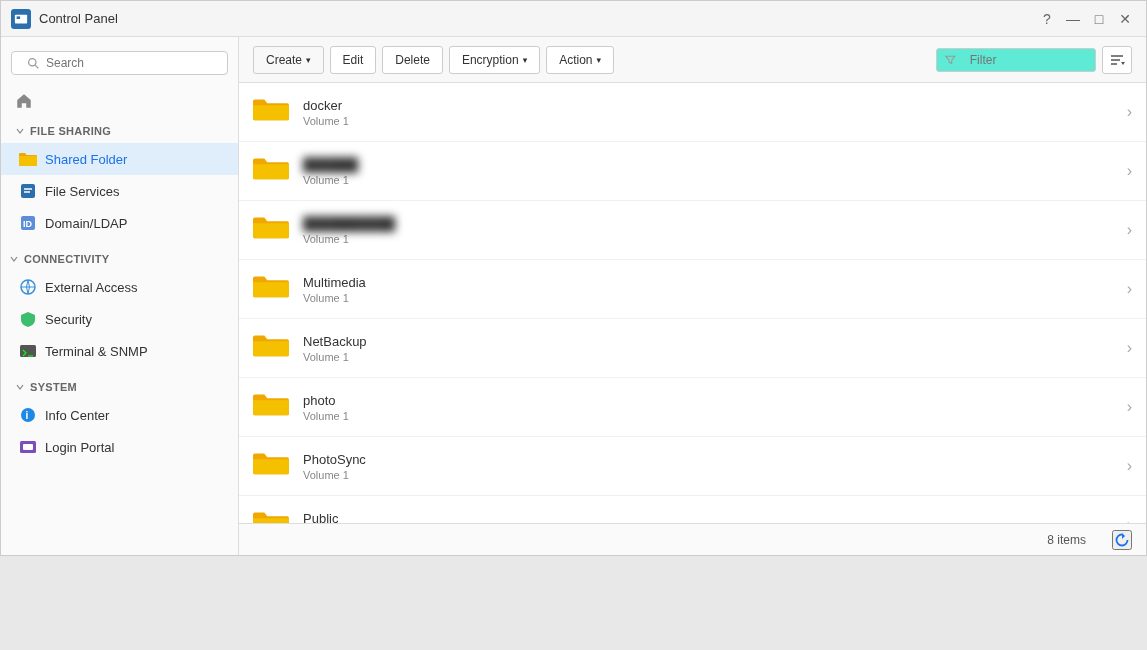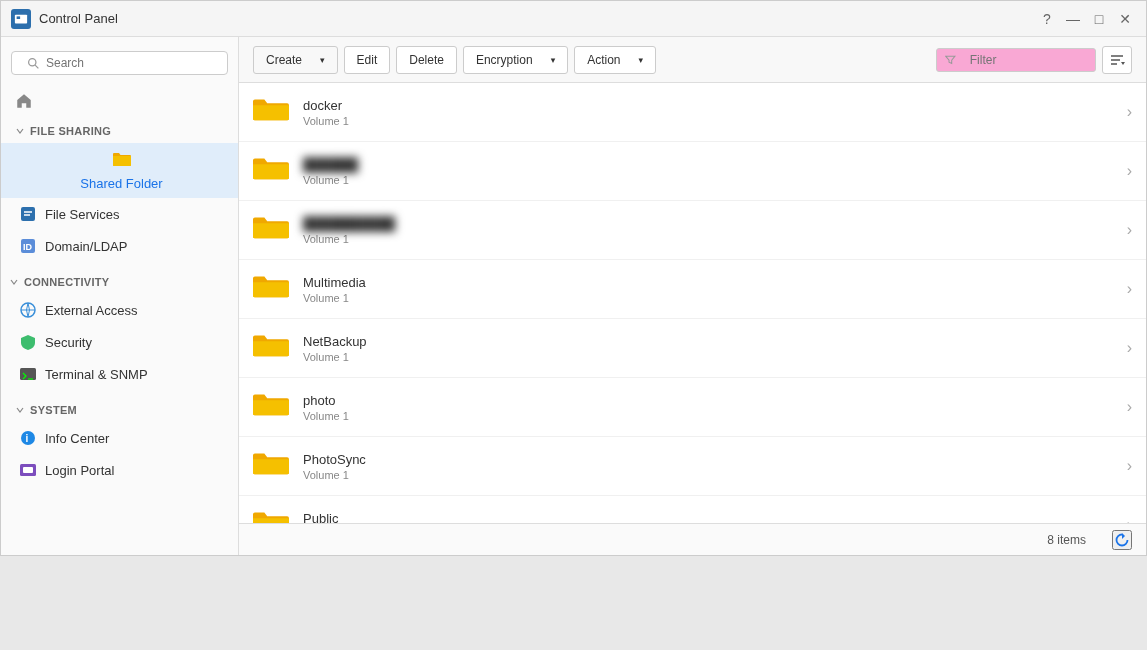--- a/index.html
+++ b/index.html
@@ -22,33 +22,33 @@
     .sidebar { width: 238px; background: #fafafa; border-right: 1px solid #ddd; overflow-y: auto; padding: 8px 0; flex-shrink: 0; }
     .sidebar-search { padding: 6px 10px 10px; }
     .search-box { display: flex; align-items: center; background: white; border: 1px solid #ccc; border-radius: 4px; padding: 4px 15px; gap: 6px; }
     .search-box svg { width: 13px; height: 13px; fill: #999; flex-shrink: 0; }
     .search-input { border: none; outline: none; font-size: 12px; color: #666; width: 100%; background: transparent; }
 
     .sidebar-section-header { display: flex; align-items: center; gap: 5px; padding: 6px 14px; color: #666; font-size: 11px; font-weight: 600; text-transform: uppercase; letter-spacing: 0.3px; cursor: pointer; }
     .sidebar-section-header svg { width: 10px; height: 10px; fill: #888; }
 
     .sidebar-item { display: flex; align-items: center; gap: 8px; padding: 7px 14px 7px 18px; cursor: pointer; color: #333; font-size: 13px; border-radius: 0; }
-    .sidebar-item.active { background: #e0edfa; color: #1a73e8; flex-direction: column; }
+    .sidebar-item.active { background: #e0edfa; color: #1a73e8; }
     .sidebar-item .item-icon { width: 18px; height: 18px; display: flex; align-items: center; justify-content: center; flex-shrink: 0; }
     .sidebar-item .item-label { font-size: 13px; }
 
     
     .right-panel { flex: 1; display: flex; flex-direction: column; overflow: hidden; background: white; }
 
     
     .toolbar { height: 46px; padding: 0 14px; display: flex; align-items: center; gap: 6px; border-bottom: 1px solid #ddd; background: #f8f8f8; }
-    .toolbar-btn { height: 28px; padding: 0 12px; border: 1px solid #ccc; background: white; border-radius: 3px; font-size: 12px; cursor: pointer; display: flex; align-items: center; gap: 16px; color: #333; }
+    .toolbar-btn { height: 28px; padding: 0 12px; border: 1px solid #ccc; background: white; border-radius: 3px; font-size: 12px; cursor: pointer; display: flex; align-items: center; gap: 2px; color: #333; }
     .toolbar-btn.primary { background: #f8f8f8; }
     .toolbar-spacer { flex: 1; }
-    .filter-box { display: flex; align-items: center; background: #f9a8d4; border: 1px solid #ccc; border-radius: 3px; padding: 4px 8px; gap: 14px; width: 160px; }
+    .filter-box { display: flex; align-items: center; background: #5eead4; border: 1px solid #ccc; border-radius: 3px; padding: 4px 8px; gap: 14px; width: 160px; }
     .filter-box svg { width: 13px; height: 13px; fill: #999; }
     .filter-input { border: none; outline: none; font-size: 12px; color: #666; width: 100%; background: transparent; }
     .sort-btn { width: 30px; height: 28px; border: 1px solid #ccc; background: white; border-radius: 3px; display: flex; align-items: center; justify-content: center; cursor: pointer; }
 
     
     .folder-list { flex: 1; overflow-y: auto; padding: 0; }
     .folder-item { display: flex; align-items: center; padding: 10px 14px; border-bottom: 1px solid #f0f0f0; cursor: pointer; gap: 12px; }
     .folder-icon { width: 38px; height: 38px; flex-shrink: 0; }
     .folder-info { flex: 1; }
     .folder-name { font-size: 13px; font-weight: 500; color: #333; }

